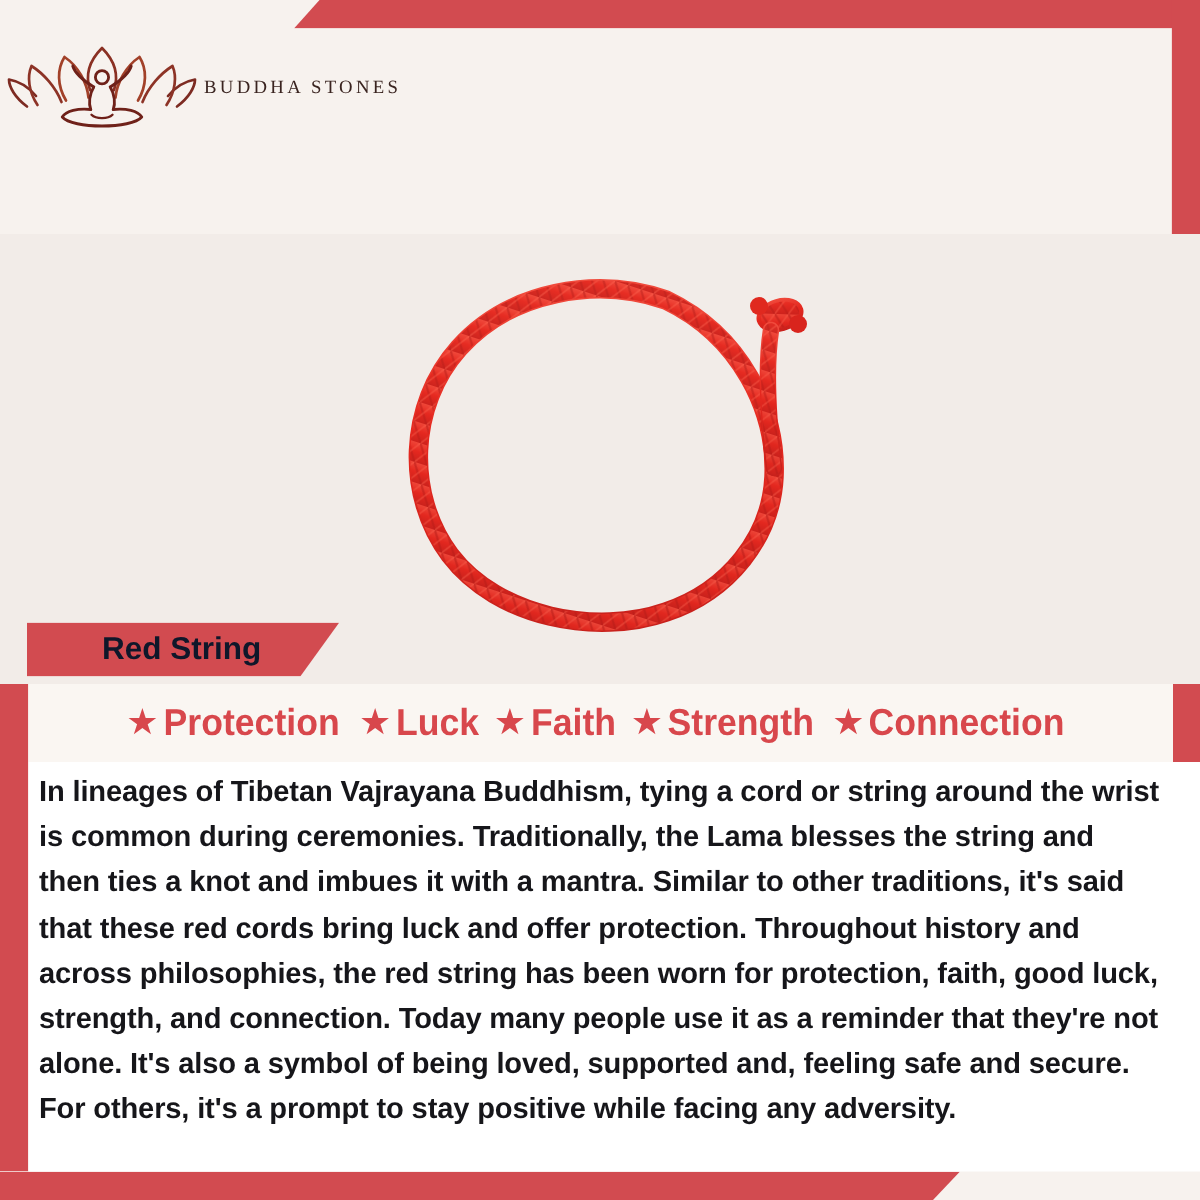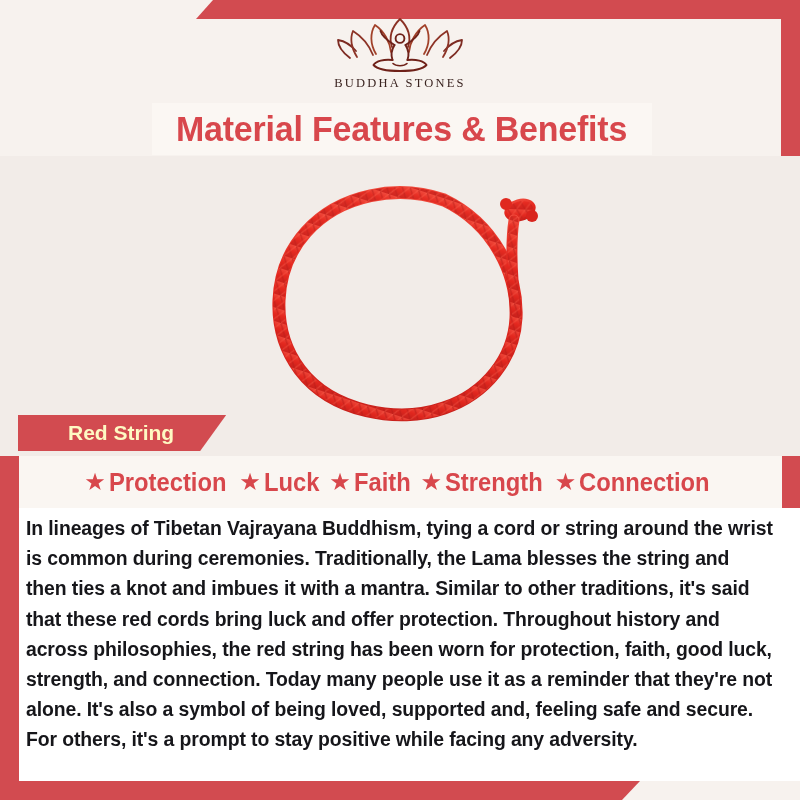--- a/index.html
+++ b/index.html
@@ -49,21 +49,21 @@
     background: #d24b50;
     clip-path: polygon(0 0, 640px 0, 622px 19px, 0 19px);
   }
 
   
   .logo-wrap {
     position: absolute;
     top: 14px; left: 0;
     width: 800px; height: 86px;
     display: flex;
-    flex-direction: column;
+    flex-direction: row;
     align-items: center;
     justify-content: flex-start;
     z-index: 4;
   }
   .logo-mark { width: 136px; height: 60px; display: block; }
   .logo-text {
     margin-top: 2px;
     font-family: "Liberation Serif", serif;
     font-size: 12.5px;
     letter-spacing: 2.2px;
@@ -115,21 +115,21 @@
     background: #d24b50;
     display: flex;
     align-items: center;
     clip-path: polygon(0 0, 100% 0, calc(100% - 26px) 100%, 0 100%);
     z-index: 5;
   }
   .label-text {
     font-family: "Liberation Sans Narrow", "Liberation Sans", sans-serif;
     font-weight: bold;
     font-size: 21px;
-    color: #fef9c3;
+    color: #0f172a;
     white-space: nowrap;
   }
 
   
   .benefits-row {
     position: absolute;
     top: 456px; left: 19px;
     width: 763px; height: 52px;
     background: #faf6f2;
     display: flex;
@@ -213,23 +213,20 @@
         <path d="M73.5 31 C76.5 36 77 42 75.5 46" stroke="#6f2119" stroke-width="1.9"></path>
 
         <path d="M60.5 46 C52 45 44 47 41.5 51 C45 55 56 57 68 57 C80 57 91 55 94.5 51 C92 47 84 45 75.5 46" stroke="#6f2119" stroke-width="1.9"></path>
 
         <path d="M61 49.5 C64 52.5 72 52.5 75 49.5" stroke="#6f2119" stroke-width="1.6"></path>
       </g>
     </svg>
     <div class="logo-text">BUDDHA STONES</div>
   </div>
 
-  <div class="title-banner">
-    <span class="title-text">Material Features &amp; Benefits</span>
-  </div>
 
   <div class="product-area">
     <svg class="bracelet-svg" viewBox="0 0 340 280">
       <defs>
         <linearGradient id="cordGrad" x1="0" y1="0" x2="0" y2="1">
           <stop offset="0%" stop-color="#f04a3c"></stop>
           <stop offset="45%" stop-color="#e5281f"></stop>
           <stop offset="100%" stop-color="#c8211c"></stop>
         </linearGradient>
         <pattern id="braid" width="9" height="13" patternUnits="userSpaceOnUse" patternTransform="rotate(18)">

